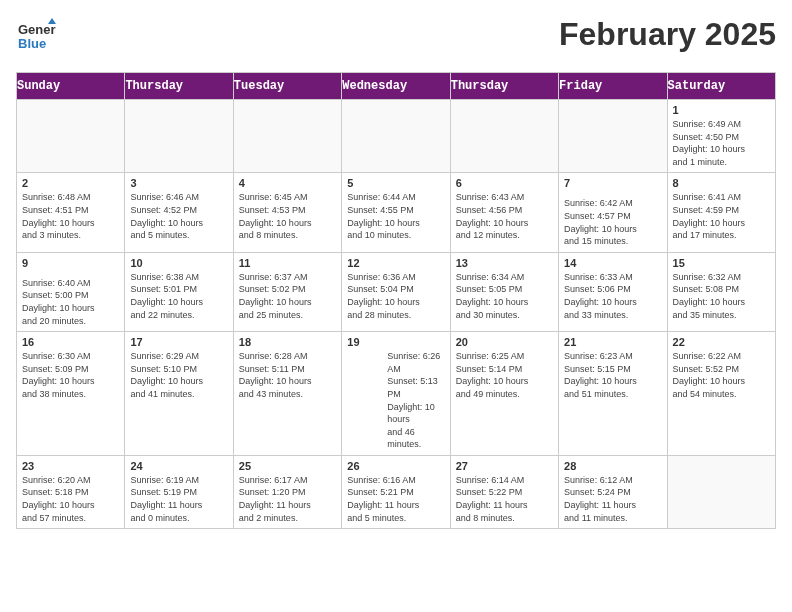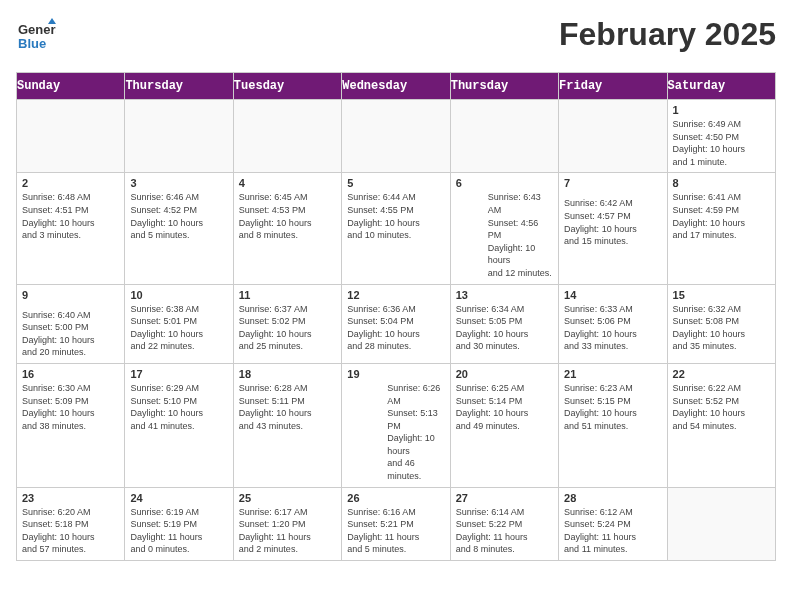--- a/index.html
+++ b/index.html
@@ -143,21 +143,21 @@
         </td>
         <td>
           <div class="day-number">5</div>
           <div class="day-info" style="white-space: pre-line;">Sunrise: 6:44 AM
 Sunset: 4:55 PM
 Daylight: 10 hours
 and 10 minutes.</div>
         </td>
         <td>
           <div class="day-number">6</div>
-          <div class="day-info" style="white-space: pre-line; margin-left: 32px;">Sunrise: 6:43 AM
+          <div class="day-info" style="white-space: pre-line;">Sunrise: 6:43 AM
 Sunset: 4:56 PM
 Daylight: 10 hours
 and 12 minutes.</div>
         </td>
         <td>
           <div class="day-number">7</div>
           <div class="day-info" style="white-space: pre-line; margin-top: 8px;">Sunrise: 6:42 AM
 Sunset: 4:57 PM
 Daylight: 10 hours
 and 15 minutes.</div>

